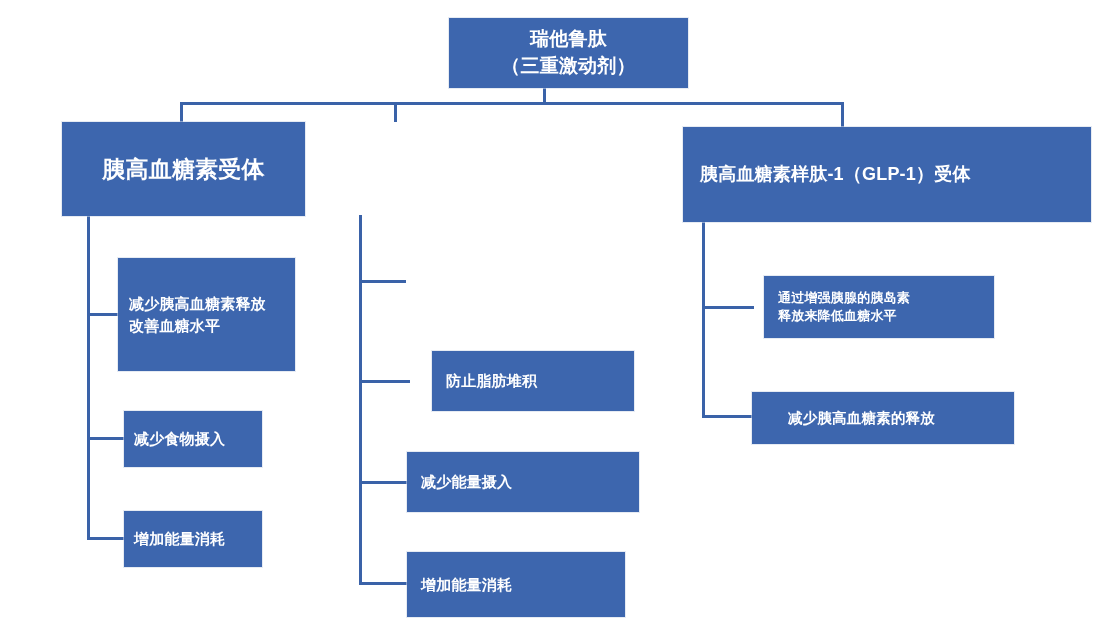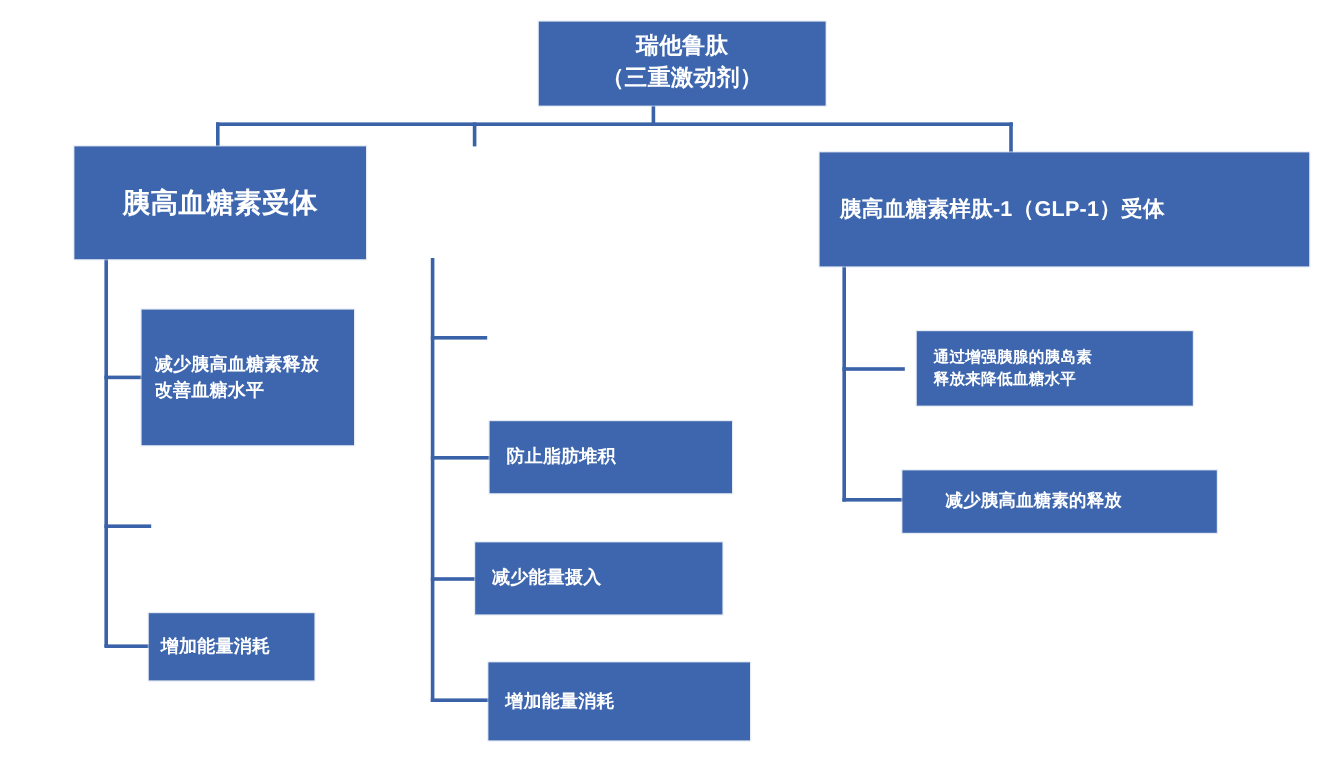--- a/index.html
+++ b/index.html
@@ -37,22 +37,22 @@
   .n-b2{left:333px;top:122px;width:307px;height:93px;font-size:18px;padding-left:29px;}
   .n-b3{left:667px;top:127px;width:408px;height:95px;font-size:18px;padding-left:17px;margin-left:16px;}
 
   
   .n-a1{left:118px;top:258px;width:177px;height:113px;font-size:15px;padding-left:11px;}
   .n-a2{left:124px;top:411px;width:138px;height:56px;font-size:15px;padding-left:10px;}
   .n-a3{left:124px;top:511px;width:138px;height:56px;font-size:15px;padding-left:10px;}
 
   
   .n-c1{left:404px;top:251px;width:206px;height:60px;font-size:15px;padding-left:14px;}
-  .n-c2{left:408px;top:351px;width:202px;height:60px;font-size:15px;padding-left:14px;}
-  .n-c3{left:396px;top:452px;width:206px;height:60px;font-size:15px;padding-left:14px;}
+  .n-c2{left:432px;top:351px;width:202px;height:60px;font-size:15px;padding-left:14px;}
+  .n-c3{left:407px;top:452px;width:232px;height:60px;font-size:15px;padding-left:14px;}
   .n-c4{left:407px;top:552px;width:218px;height:65px;font-size:15px;padding-left:14px;}
 
   
   .n-d1{left:764px;top:276px;width:230px;height:62px;font-size:13px;padding-left:14px;}
   .n-d2{left:752px;top:392px;width:262px;height:52px;font-size:14.5px;padding-left:36px;}
 
   
   .conn{position:absolute;background:#3A62A8;}
   .v{width:2px;}
   .h{height:2px;}
@@ -84,20 +84,21 @@
   <div class="conn h" style="left:702px;top:415px;width:52px;height:3px;"></div>
 
   <div class="node center n-root">瑞他鲁肽
 （三重激动剂）</div>
 
   <div class="node center n-b1">胰高血糖素受体</div>
   <div class="node left n-b3">胰高血糖素样肽-1（GLP-1）受体</div>
 
   <div class="node left n-a1">减少胰高血糖素释放
 改善血糖水平</div>
+  <div class="node left n-a2">减少食物摄入</div>
   <div class="node left n-a3">增加能量消耗</div>
 
   <div class="node left n-c2">防止脂肪堆积</div>
   <div class="node left n-c3">减少能量摄入</div>
   <div class="node left n-c4">增加能量消耗</div>
 
   <div class="node left n-d1">通过增强胰腺的胰岛素
 释放来降低血糖水平</div>
   <div class="node left n-d2">减少胰高血糖素的释放</div>
 

